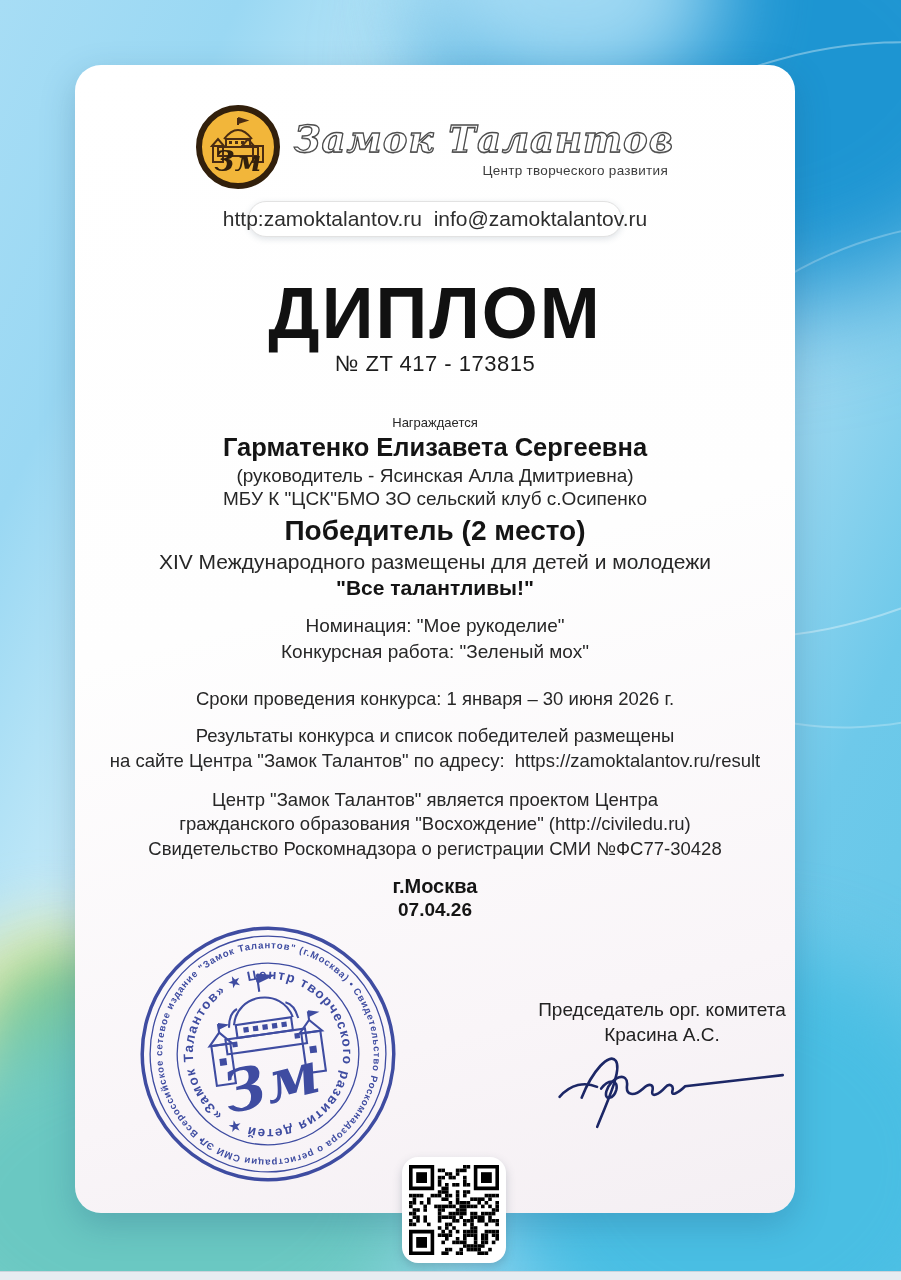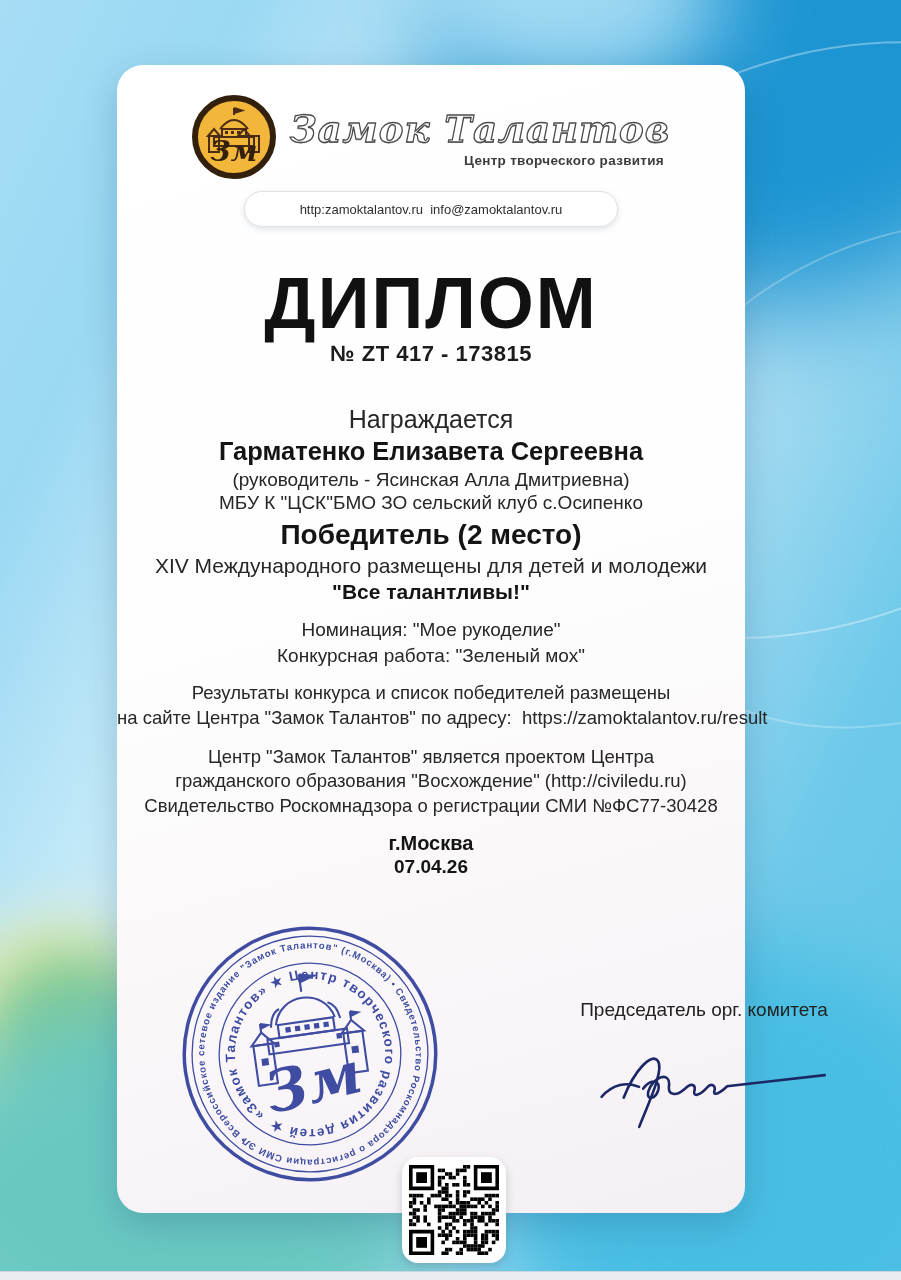--- a/index.html
+++ b/index.html
@@ -14,50 +14,50 @@
   .blob.trl  { right:180px; top:-120px; width:300px; height:220px; background:#bfe9fb; filter:blur(45px); opacity:.8; }
   .blob.bl-yellow { left:-70px; top:930px; width:250px; height:280px; background:#f8f0a2; filter:blur(35px); }
   .blob.bl-green  { left:-10px; top:950px; width:160px; height:170px; background:#79c68c; filter:blur(28px); opacity:.9; }
   .blob.bl-teal   { left:-120px; bottom:-120px; width:560px; height:400px; background:#6ac8c2; filter:blur(45px); }
   .blob.br-teal   { right:-80px; bottom:-100px; width:480px; height:430px; background:#49bee3; filter:blur(40px); }
   .arc { position:absolute; border-radius:50%; border:2px solid rgba(255,255,255,.35); pointer-events:none; }
   .arc.a1 { width:760px; height:560px; right:-300px; top:60px; transform:rotate(-24deg); }
   .arc.a2 { width:620px; height:470px; right:-320px; top:240px; transform:rotate(-28deg); border-color:rgba(255,255,255,.25); }
 
   .page {
-    position:absolute; left:75px; top:65px; width:628px; height:1148px;
+    position:absolute; left:75px; top:65px; width:720px; height:1148px;
     background:linear-gradient(165deg,#ffffff 0%,#fefefe 45%,#f9f5f8 80%,#f4eff3 100%);
     border-radius:26px;
     box-shadow:0 12px 34px rgba(35,90,130,.28);
-    text-align:center; padding-top:30px;margin-left:42px;
+    text-align:center; padding-top:40px;
   }
 
   .logo-row { display:flex; justify-content:center; align-items:center; gap:14px; height:84px; }
   .brand-name {
     font-family:"DejaVu Serif", serif; font-style:italic; font-weight:bold;
     font-size:37px; letter-spacing:1px; color:#ffffff;
     -webkit-text-stroke:1.3px #4d4d4d;
     text-shadow:0 1px 0 #8a8a8a;
   }
-  .brand-tagline { font-size:13.5px; font-weight:bold; color:#3c3c3c; text-align:right; padding-right:6px; margin-top:2px; letter-spacing:.3px; }
+  .brand-tagline { font-size:13.5px; font-weight:normal; color:#3c3c3c; text-align:right; padding-right:6px; margin-top:2px; letter-spacing:.3px; }
 
   .contact-pill {
     margin:12px auto 0; width:374px; height:36px; border-radius:18px;
     background:#fff; border:1px solid #e2e2e2;
     box-shadow:0 2px 6px rgba(80,100,120,.18);
     display:flex; align-items:center; justify-content:center;
-    font-size:13px; color:#2e2e2e; white-space:pre;
+    font-size:21px; color:#2e2e2e; white-space:pre;
   }
 
   .title { margin-top:40px; font-size:72px; font-weight:700; letter-spacing:2px; color:#111; line-height:1; }
-  .number { margin-top:2px; font-size:22px; font-weight:700; color:#1c1c1c; letter-spacing:.5px; }
+  .number { margin-top:2px; font-size:22px; font-weight:400; color:#1c1c1c; letter-spacing:.5px; }
 
   .t  { color:#272727; }
   .b  { color:#141414; font-weight:700; }
-  .award-intro   { margin-top:38px; font-size:25px; }
+  .award-intro   { margin-top:38px; font-size:13px; }
   .award-name    { margin-top:3px; font-size:25.5px; }
   .award-superv  { margin-top:3px; font-size:19px; }
   .award-org     { margin-top:1px; font-size:19px; }
   .award-result  { margin-top:5px; font-size:28px; }
   .award-contest { margin-top:3px; font-size:21px; }
   .award-cname   { margin-top:2px; font-size:21px; }
   .award-nomin   { margin-top:15px; font-size:19px; }
   .award-work    { margin-top:4px; font-size:19px; }
   .det-dates     { margin-top:25px; font-size:18.5px; }
   .det-block     { margin-top:14px; font-size:18.5px; line-height:1.34; }
@@ -127,20 +127,21 @@
   <div class="award-intro t">Награждается</div>
   <div class="award-name b">Гарматенко Елизавета Сергеевна</div>
   <div class="award-superv t">(руководитель - Ясинская Алла Дмитриевна)</div>
   <div class="award-org t">МБУ К "ЦСК"БМО ЗО сельский клуб с.Осипенко</div>
   <div class="award-result b">Победитель (2 место)</div>
   <div class="award-contest t">XIV Международного размещены для детей и молодежи</div>
   <div class="award-cname b">"Все талантливы!"</div>
   <div class="award-nomin t">Номинация: "Мое рукоделие"</div>
   <div class="award-work t">Конкурсная работа: "Зеленый мох"</div>
 
+  <div class="det-dates t">Сроки проведения конкурса: 1 января – 30 июня 2026 г.</div>
   <div class="det-block t">
     <div>Результаты конкурса и список победителей размещены</div>
     <div class="pre">на сайте Центра "Замок Талантов" по адресу:  https://zamoktalantov.ru/result</div>
   </div>
   <div class="det-block t">
     <div>Центр "Замок Талантов" является проектом Центра</div>
     <div>гражданского образования "Восхождение" (http://civiledu.ru)</div>
     <div>Свидетельство Роскомнадзора о регистрации СМИ №ФС77-30428</div>
   </div>
   <div class="det-city b">г.Москва</div>
@@ -184,20 +185,21 @@
       <rect x="111" y="131" width="6" height="6"></rect>
         <rect x="183" y="131" width="6" height="6"></rect>
       <rect x="94" y="148" width="8" height="8"></rect>
         <rect x="198" y="148" width="8" height="8"></rect>
     </g>
     <text x="150" y="206" text-anchor="middle" font-family="DejaVu Serif, serif" font-style="italic" font-weight="bold" font-size="66" fill="#31409b" transform="rotate(-6 150 190)">Зм</text>
   </svg>
 
   <div class="sig-block">
     <div class="sig-role">Председатель орг. комитета</div>
+    <div class="sig-name">Красина А.С.</div>
   </div>
   <svg class="sig-scribble" viewBox="0 0 250 100">
     <g stroke="#1c2766" stroke-width="2.6" fill="none" stroke-linecap="round">
       <path d="M36,60 C48,34 66,16 72,25 C78,34 62,64 50,90"></path>
       <path d="M14,58 C26,46 40,44 52,50"></path>
       <path d="M56,52 C64,42 74,44 71,54 C68,63 58,65 61,55 C67,40 84,36 82,50 C80,60 88,62 98,54 C104,49 109,50 107,57 C105,64 113,61 120,54 C124,50 129,52 127,58 C125,64 133,60 140,54 L238,48"></path>
     </g>
   </svg>
 </div>
 

